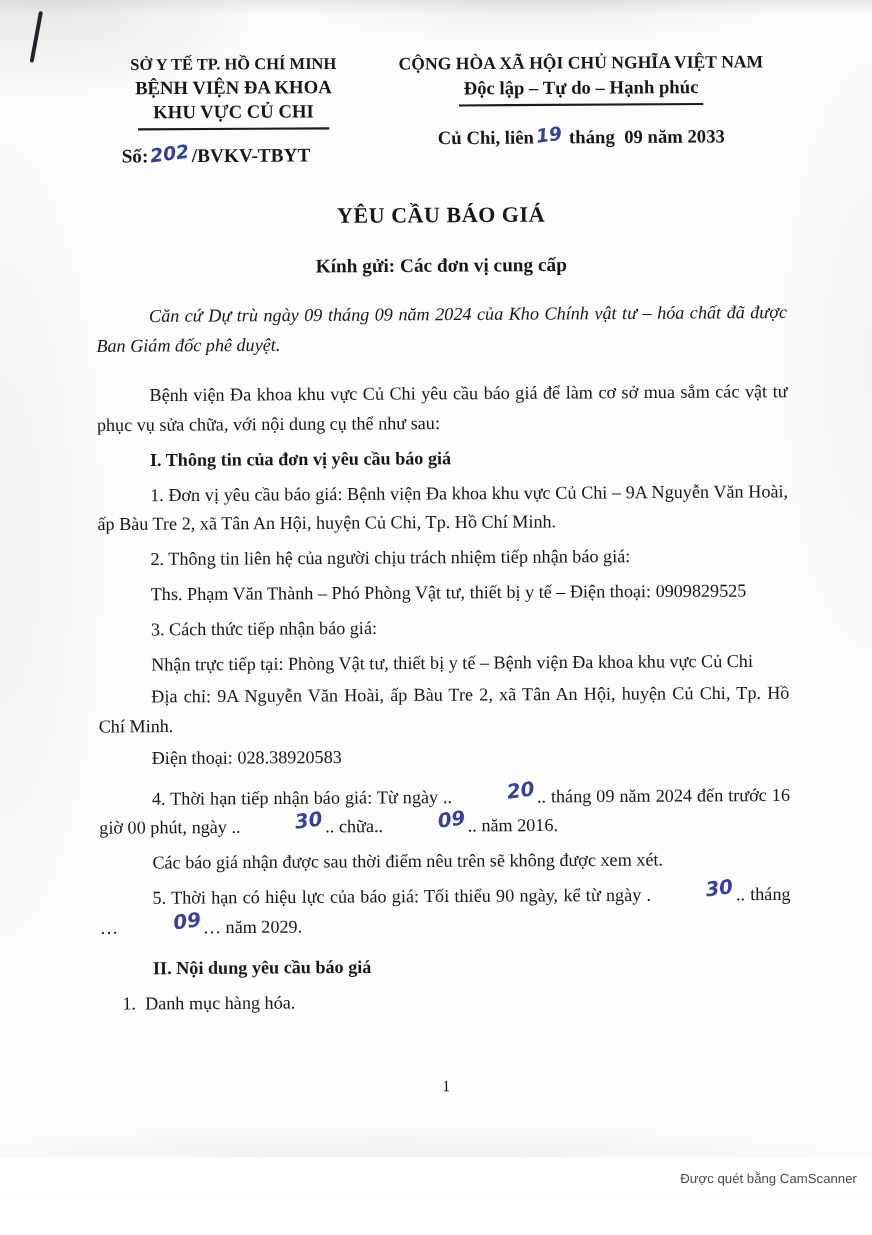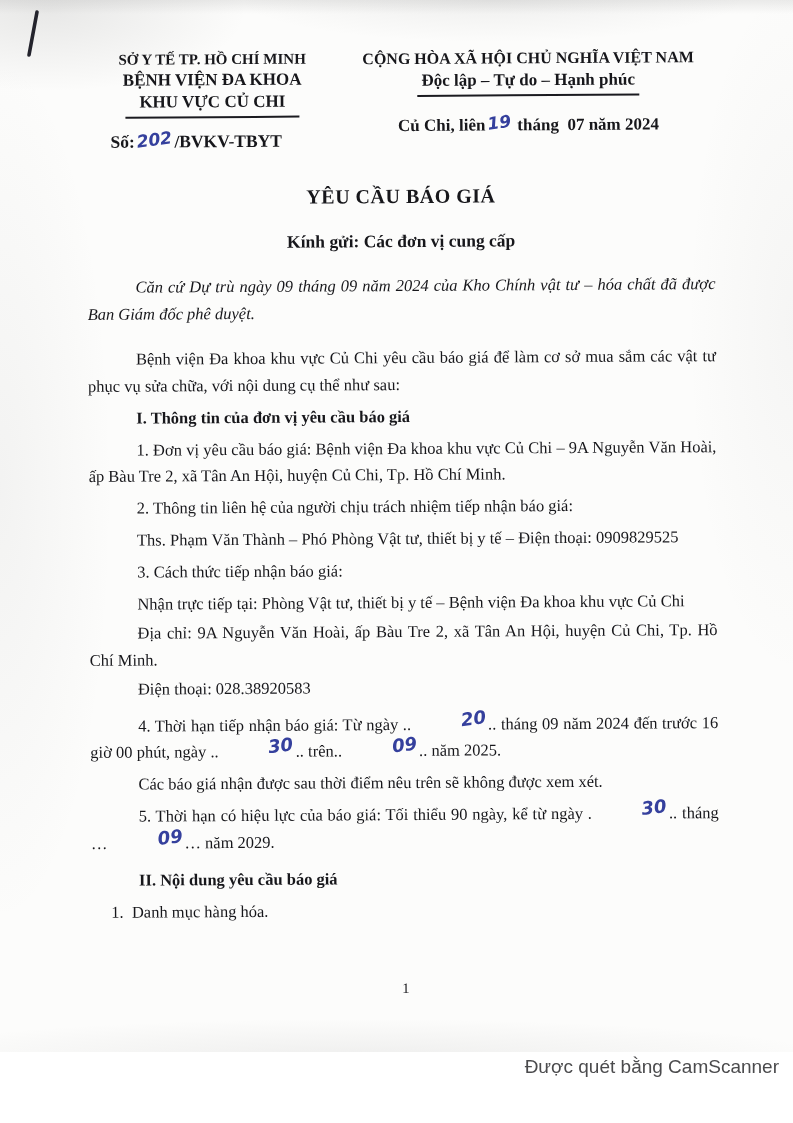--- a/index.html
+++ b/index.html
@@ -45,21 +45,21 @@
              font-weight:bold;font-size:20px;letter-spacing:0.5px;}
   .greeting{margin-top:14px;text-align:center;text-indent:0;font-weight:bold;font-size:17.5px;}
   .p{text-indent:48px;margin:5px 0;}
   .p-tight{text-indent:48px;margin:2px 0;}
   .italic{font-style:italic;}
   .bold{font-weight:bold;}
   .pre{white-space:pre-wrap;}
   .indent20{text-indent:20px;}
   .page-num{text-align:center;text-indent:0;margin-top:52px;font-size:14.5px;}
   .scanner-credit{position:absolute;right:14px;bottom:7px;
-    font-family:"Liberation Sans", sans-serif;font-size:19px;color:#4b4b4d;}
+    font-family:"Liberation Sans", sans-serif;font-size:12px;color:#4b4b4d;}
 </style>
 </head>
 <body>
 
 <div class="paper">
   <div class="scan-bg"></div>
 
   <div class="corner-mark">
     <svg width="22" height="54" viewBox="0 0 22 54">
       <path d="M15,4 L7,47" stroke="#23232c" stroke-width="3.6" stroke-linecap="round" fill="none"></path>
@@ -71,42 +71,42 @@
     <div class="header">
       <div class="hdr-left">
         <div class="hl1">SỞ Y TẾ TP. HỒ CHÍ MINH</div>
         <div class="hl2">BỆNH VIỆN ĐA KHOA</div>
         <div class="hl3-wrap"><span class="hl3">KHU VỰC CỦ CHI</span></div>
         <div class="so-line pre"><span>Số:</span><span class="hw hw-small">202</span><span>/BVKV-TBYT</span></div>
       </div>
       <div class="hdr-right">
         <div class="hr1">CỘNG HÒA XÃ HỘI CHỦ NGHĨA VIỆT NAM</div>
         <div class="hr2-wrap"><span class="hr2">Độc lập – Tự do – Hạnh phúc</span></div>
-        <div class="date-line"><span>Củ Chi, liên</span><span class="hw hw-small">19</span><span> tháng  07 năm 2024</span></div>
+        <div class="date-line"><span>Củ Chi, liên</span><span class="hw hw-small">19</span><span> tháng  09 năm 2033</span></div>
       </div>
     </div>
 
     <div class="doc-title">YÊU CẦU BÁO GIÁ</div>
     <div class="greeting">Kính gửi: Các đơn vị cung cấp</div>
 
     <p class="p italic" style="margin-top:18px;">Căn cứ Dự trù ngày 09 tháng 09 năm 2024 của Kho Chính vật tư – hóa chất đã được Ban Giám đốc phê duyệt.</p>
 
     <p class="p" style="margin-top:18px;">Bệnh viện Đa khoa khu vực Củ Chi yêu cầu báo giá để làm cơ sở mua sắm các vật tư phục vụ sửa chữa, với nội dung cụ thể như sau:</p>
 
     <p class="p bold">I. Thông tin của đơn vị yêu cầu báo giá</p>
 
     <p class="p">1. Đơn vị yêu cầu báo giá: Bệnh viện Đa khoa khu vực Củ Chi – 9A Nguyễn Văn Hoài, ấp Bàu Tre 2, xã Tân An Hội, huyện Củ Chi, Tp. Hồ Chí Minh.</p>
     <p class="p">2. Thông tin liên hệ của người chịu trách nhiệm tiếp nhận báo giá:</p>
     <p class="p">Ths. Phạm Văn Thành – Phó Phòng Vật tư, thiết bị y tế – Điện thoại: 0909829525</p>
     <p class="p">3. Cách thức tiếp nhận báo giá:</p>
     <p class="p-tight">Nhận trực tiếp tại: Phòng Vật tư, thiết bị y tế – Bệnh viện Đa khoa khu vực Củ Chi</p>
     <p class="p-tight">Địa chỉ: 9A Nguyễn Văn Hoài, ấp Bàu Tre 2, xã Tân An Hội, huyện Củ Chi, Tp. Hồ Chí Minh.</p>
     <p class="p-tight">Điện thoại: 028.38920583</p>
 
-    <p class="p" style="margin-top:10px;"><span>4. Thời hạn tiếp nhận báo giá: Từ ngày ..</span><span class="hw">20</span><span>.. tháng 09 năm 2024 đến trước 16 giờ 00 phút, ngày ..</span><span class="hw">30</span><span>.. trên..</span><span class="hw">09</span><span>.. năm 2025.</span></p>
+    <p class="p" style="margin-top:10px;"><span>4. Thời hạn tiếp nhận báo giá: Từ ngày ..</span><span class="hw">20</span><span>.. tháng 09 năm 2024 đến trước 16 giờ 00 phút, ngày ..</span><span class="hw">30</span><span>.. chữa..</span><span class="hw">09</span><span>.. năm 2016.</span></p>
 
     <p class="p">Các báo giá nhận được sau thời điểm nêu trên sẽ không được xem xét.</p>
 
     <p class="p"><span>5. Thời hạn có hiệu lực của báo giá: Tối thiểu 90 ngày, kể từ ngày .</span><span class="hw">30</span><span>.. tháng …</span><span class="hw">09</span><span>… năm 2029.</span></p>
 
     <p class="p bold" style="margin-top:10px;">II. Nội dung yêu cầu báo giá</p>
     <p class="p indent20 pre">1.  Danh mục hàng hóa.</p>
 
     <div class="page-num">1</div>
   </div>

